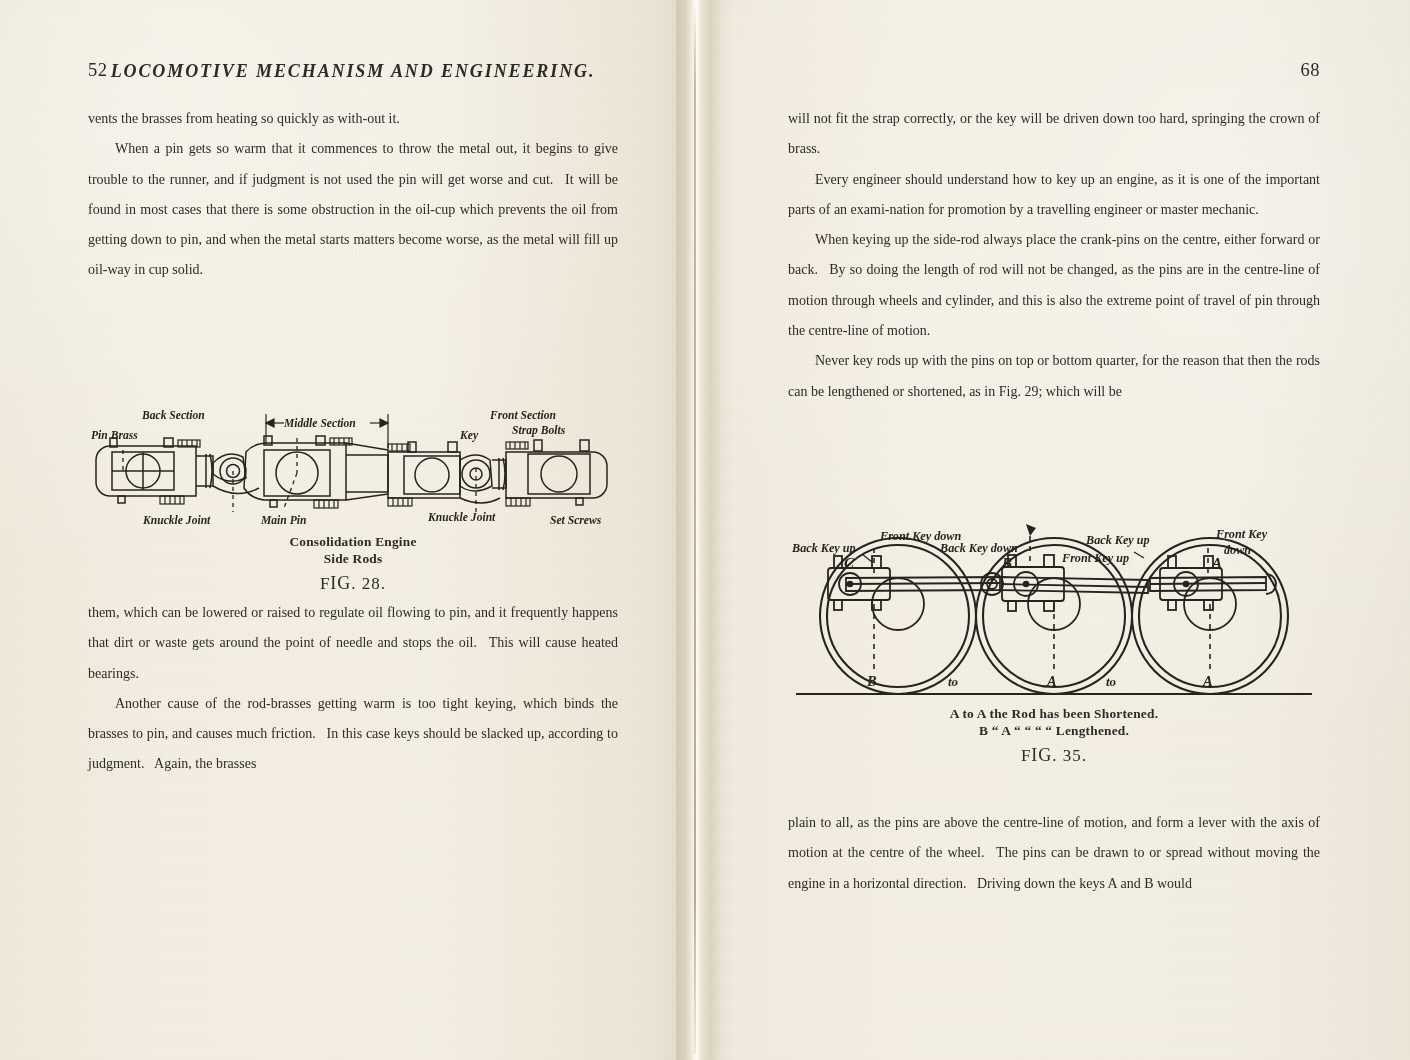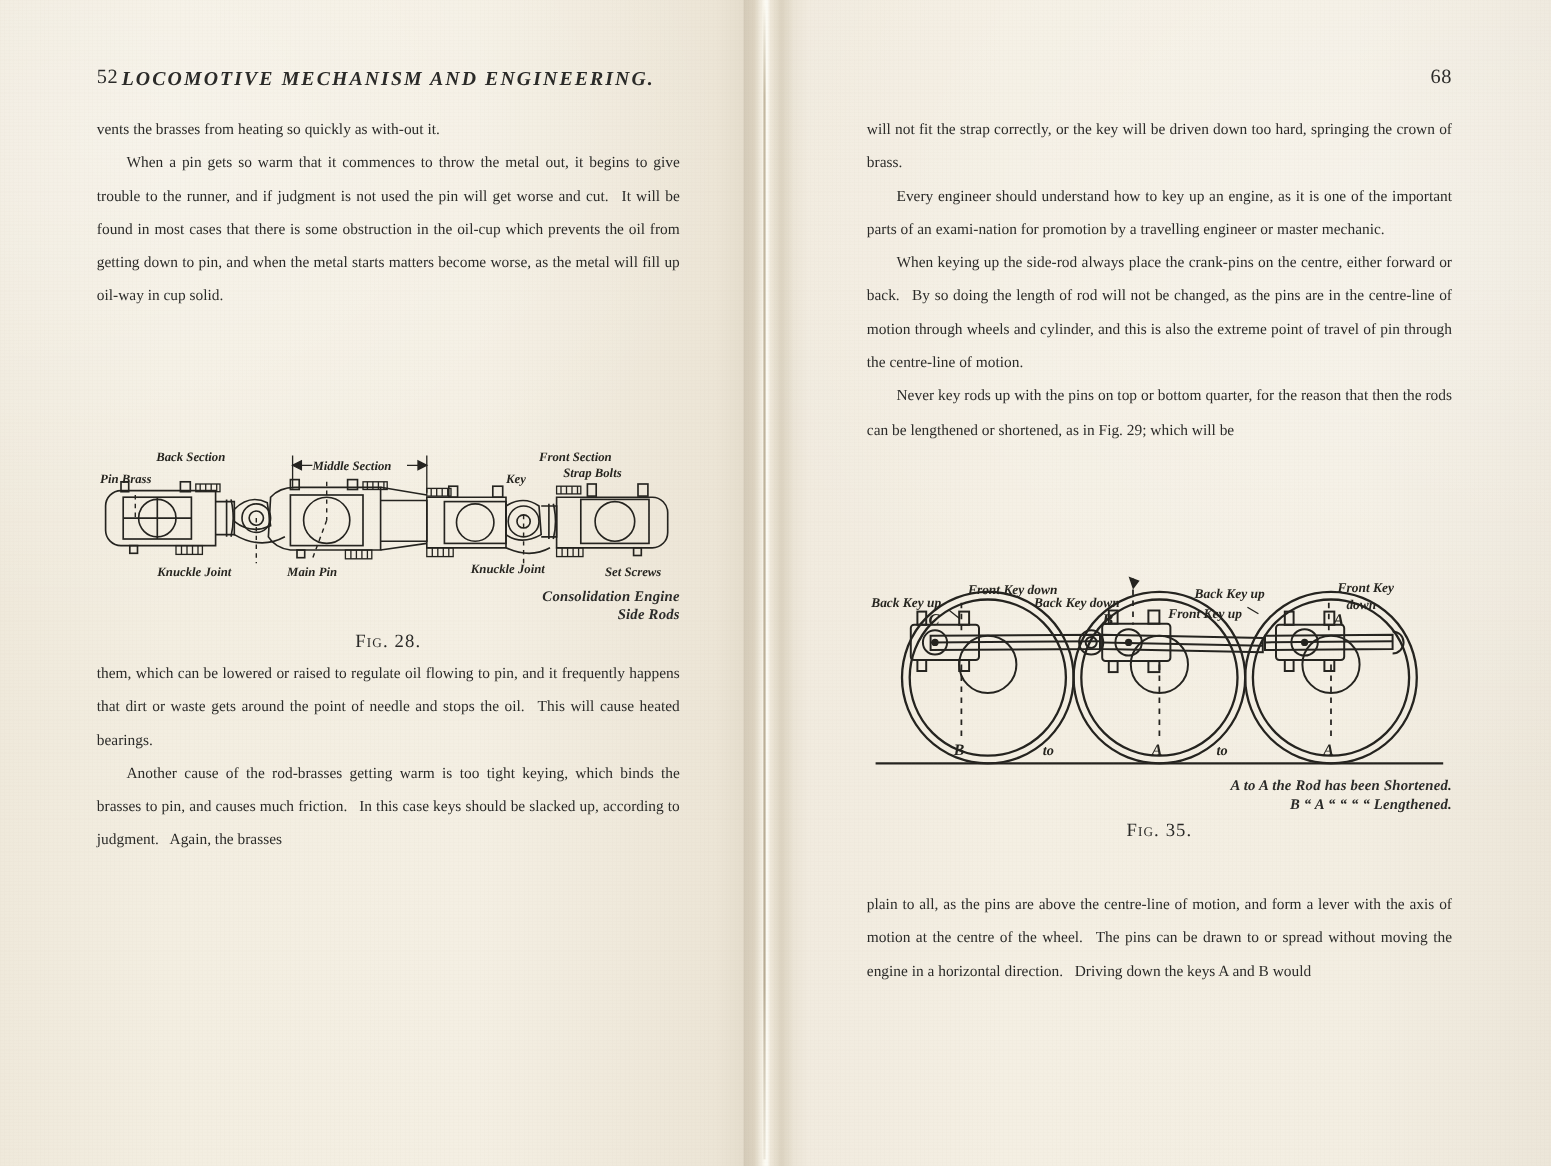--- a/index.html
+++ b/index.html
@@ -53,24 +53,24 @@
   .folio-l{left:0;}
   .folio-r{right:0;}
 
   .body{position:absolute;left:0;width:100%;font-size:14px;line-height:30.3px;
     text-align:justify;font-family:Liberation Serif, serif;}
   .body p{margin:0;text-indent:27px;}
   .body p.noind{text-indent:0;}
 
   
   .fig{position:absolute;left:0;width:100%;}
-  .figcap{text-align:right;font-style:italic;font-weight:700;font-size:13.4px;line-height:16.5px;letter-spacing:.2px;}
+  .figcap{text-align:center;font-weight:700;font-size:13.4px;line-height:16.5px;letter-spacing:.2px;}
   .fignum{text-align:center;font-size:17px;letter-spacing:1px;margin-top:6px;}
   .fignum .sc{font-size:17px;}
-  .fignum .small{font-size:12px;margin-top:34px;}
+  .fignum .small{font-size:18px;margin-top:34px;}
 
   .figbox{position:relative;width:100%;}
   svg{display:block;}
   .lbl{font-family:"Liberation Serif","DejaVu Serif",serif;font-style:italic;font-weight:700;
     fill:#25241f;}
 </style>
 </head>
 <body>
 
 <div id="scan">

